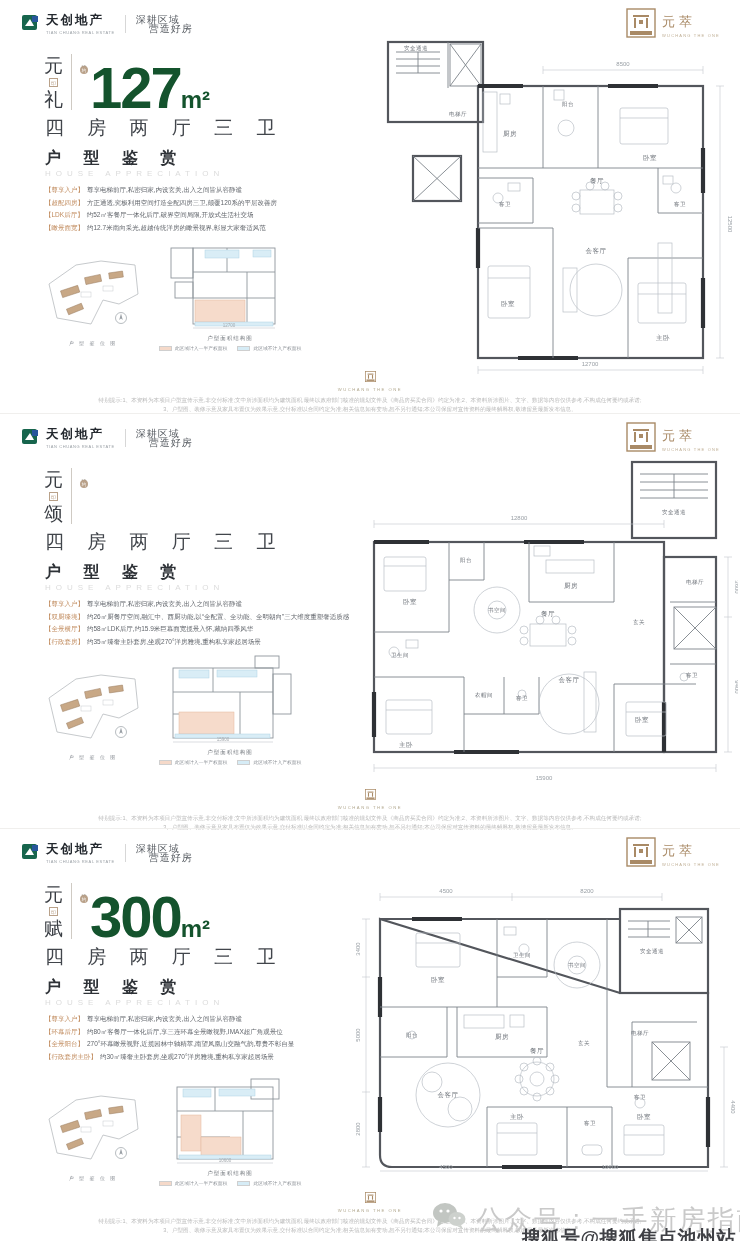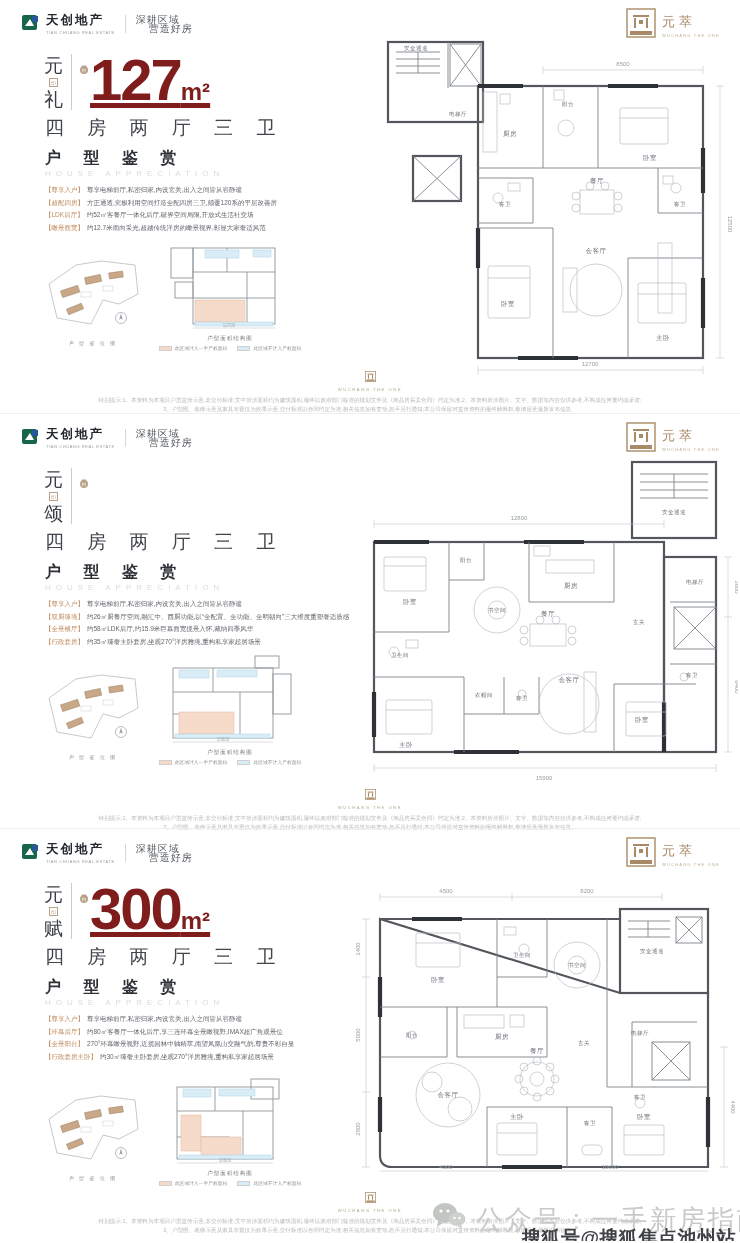--- a/index.html
+++ b/index.html
@@ -23,21 +23,21 @@
 
   
   .titleblock { position:absolute; left:44px; top:52px; display:flex; align-items:flex-start; }
   .series { display:flex; flex-direction:column; align-items:center; margin-top:3px; }
   .series .ch { font-size:19px; color:#3a3e44; font-family:"Liberation Serif","DejaVu Serif",serif; line-height:21px; }
   .series .seal { width:9px; height:9px; border:.5px solid #b9a189; color:#b9a189; font-size:5px; display:flex; align-items:center; justify-content:center; margin:2px 0; }
   .tb-div { width:1px; height:56px; background:#cfcac3; margin:2px 8px 0 8px; }
   .arealab { display:flex; flex-direction:column; align-items:center; margin-top:8px; margin-right:2px; }
   .arealab .v { writing-mode:vertical-rl; font-size:5px; color:#8f8678; letter-spacing:1px; }
   .arealab .yc { width:8px; height:8px; border-radius:50%; background:#b9a189; color:#fff; font-size:4.5px; display:flex; align-items:center; justify-content:center; margin-top:2px; }
-  .bignum { font-size:58px; font-weight:bold; color:#7f1d1d; line-height:60px; letter-spacing:-2px; margin-top:-2px;text-decoration:underline; }
+  .bignum { font-size:58px; font-weight:bold; color:#14532d; line-height:76px; letter-spacing:-2px; margin-top:-2px; }
   .bignum .unit { font-size:24px; font-weight:bold; letter-spacing:0; }
   .layoutline { position:absolute; left:45px; top:115px; font-size:19px; color:#41454b; letter-spacing:9px; }
   .sec-t { position:absolute; left:45px; top:148px; font-size:16px; color:#2e3237; letter-spacing:9px; font-weight:bold; }
   .sec-e { position:absolute; left:45px; top:169px; font-size:8px; color:#dcdcdc; letter-spacing:5px; }
   .bullets { position:absolute; left:45px; top:184px; width:280px; }
   .bullet { font-size:6.5px; line-height:12.5px; color:#62666c; white-space:nowrap; }
   .bullet .tag { color:#c08a5c; margin-right:3px; }
 
   
   .sitewrap { position:absolute; left:38px; top:252px; width:110px; text-align:center; }

